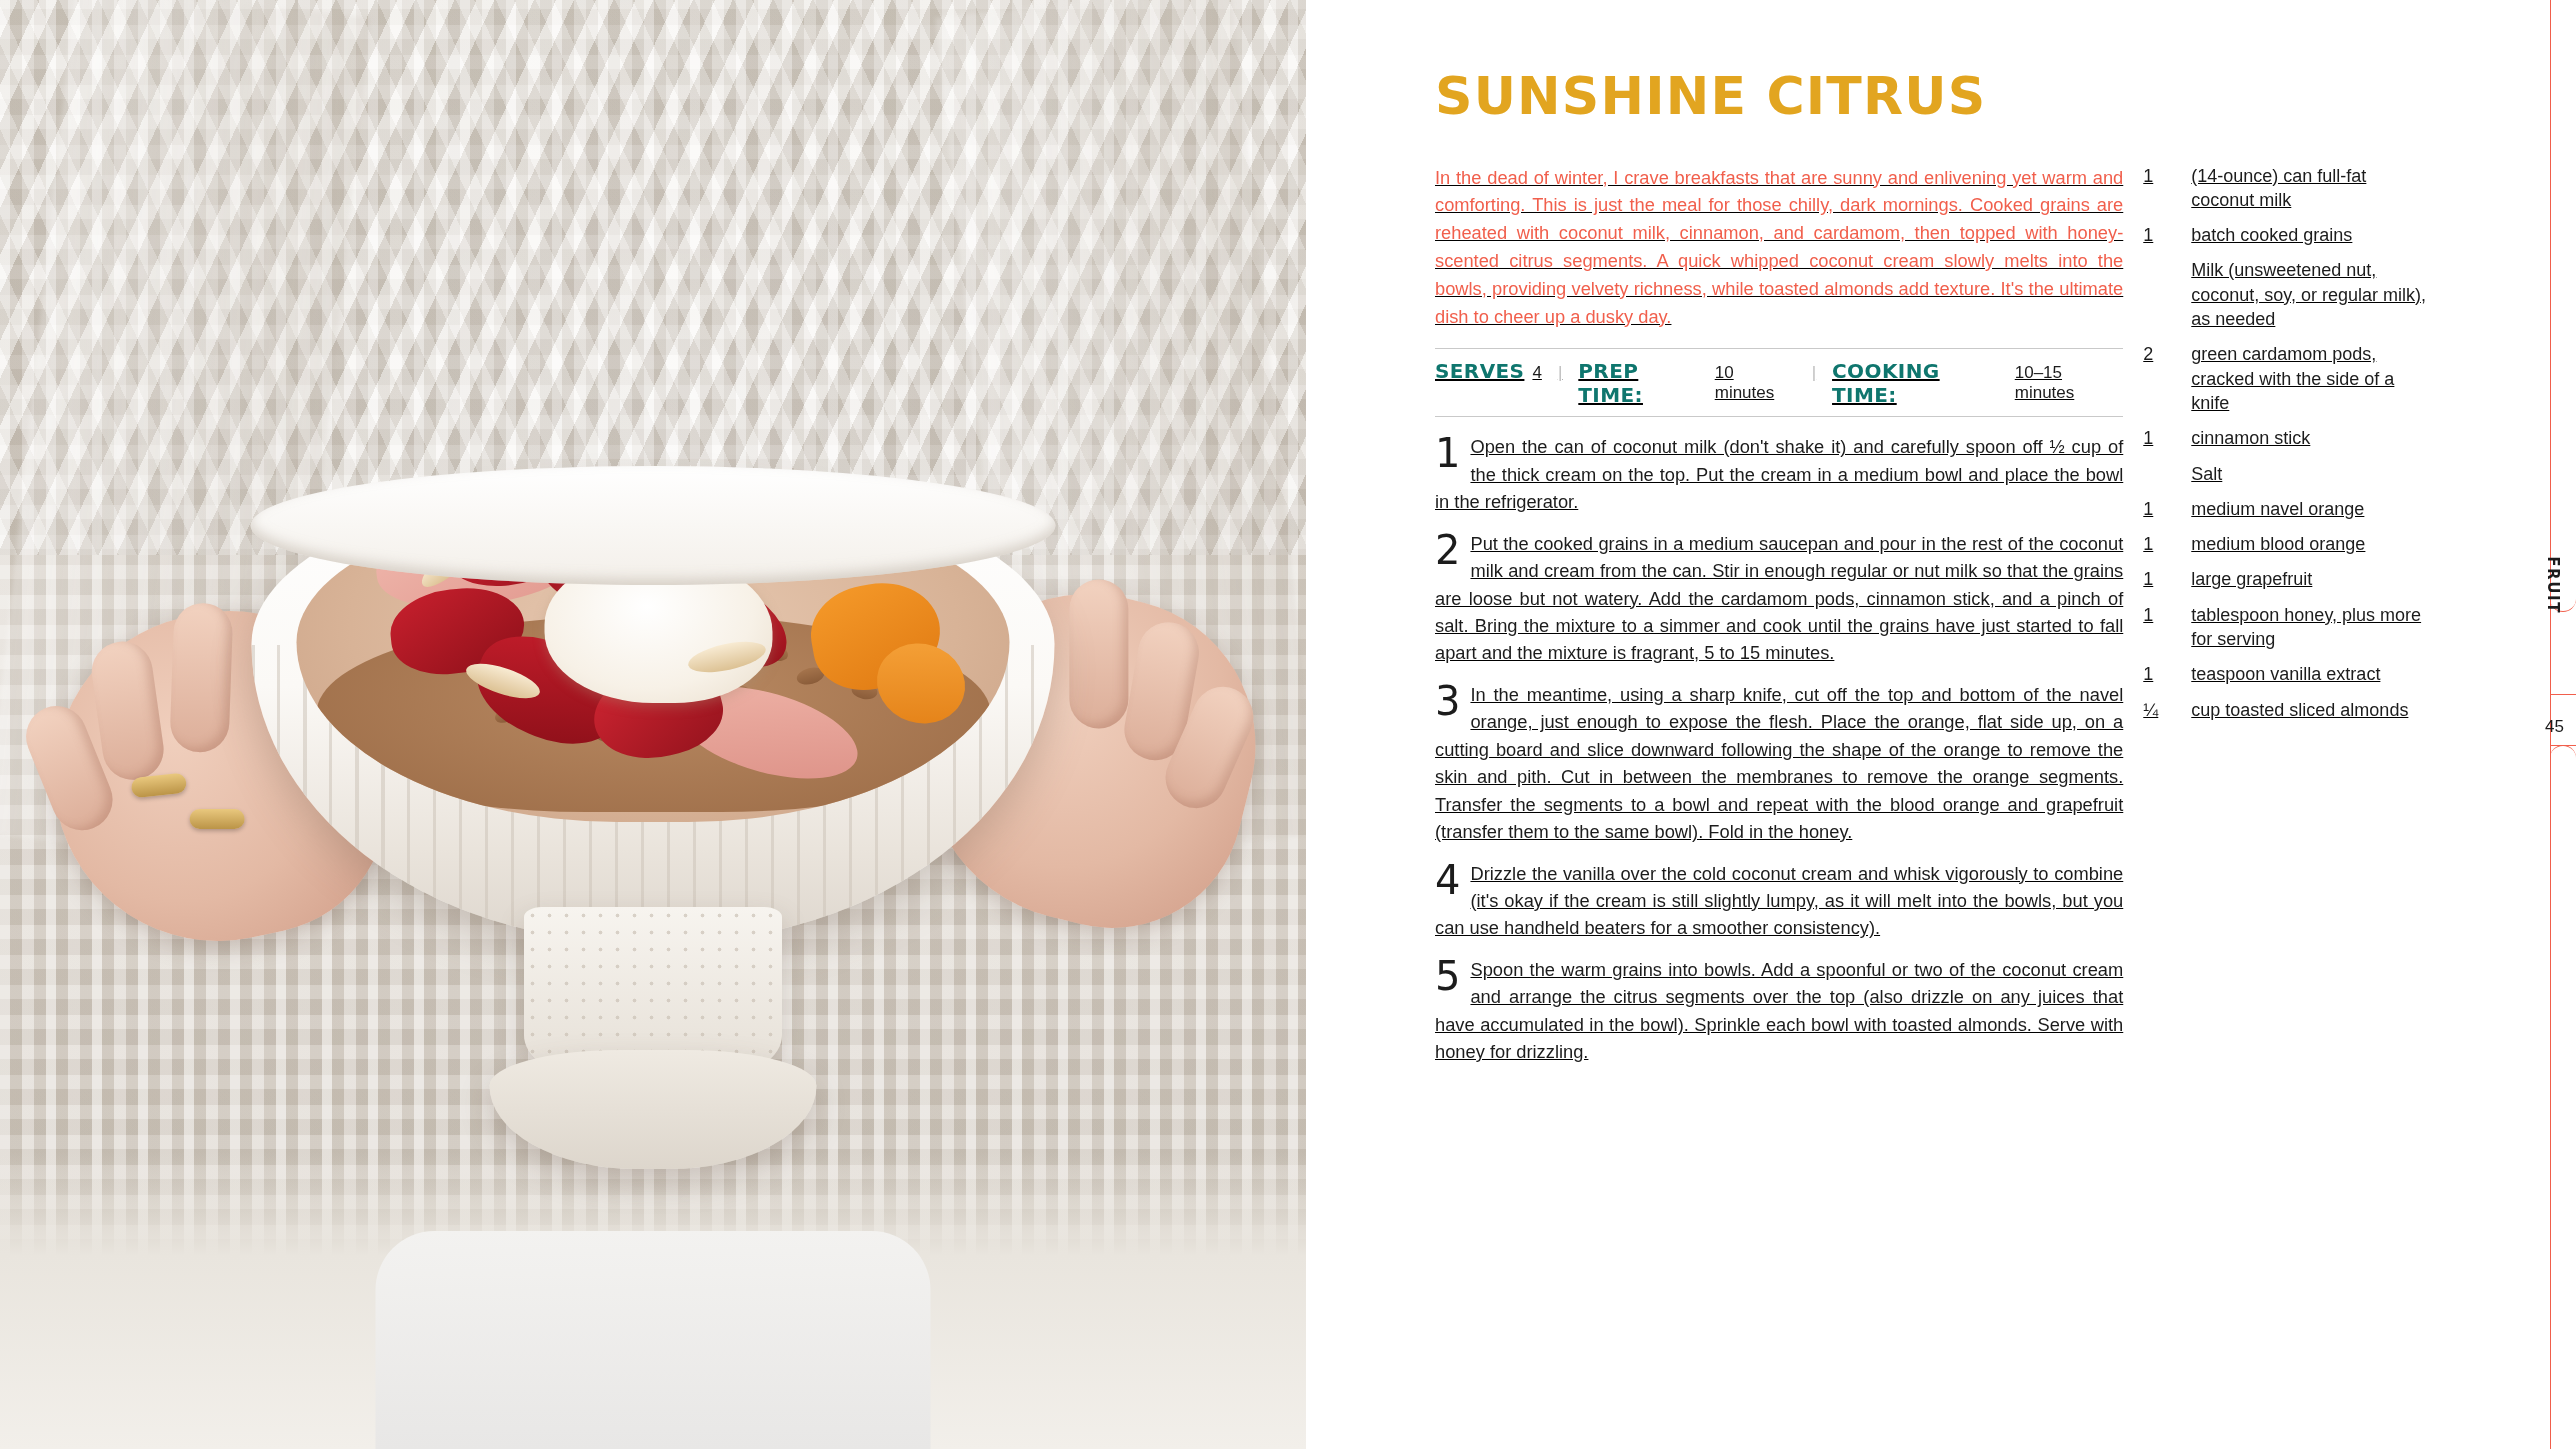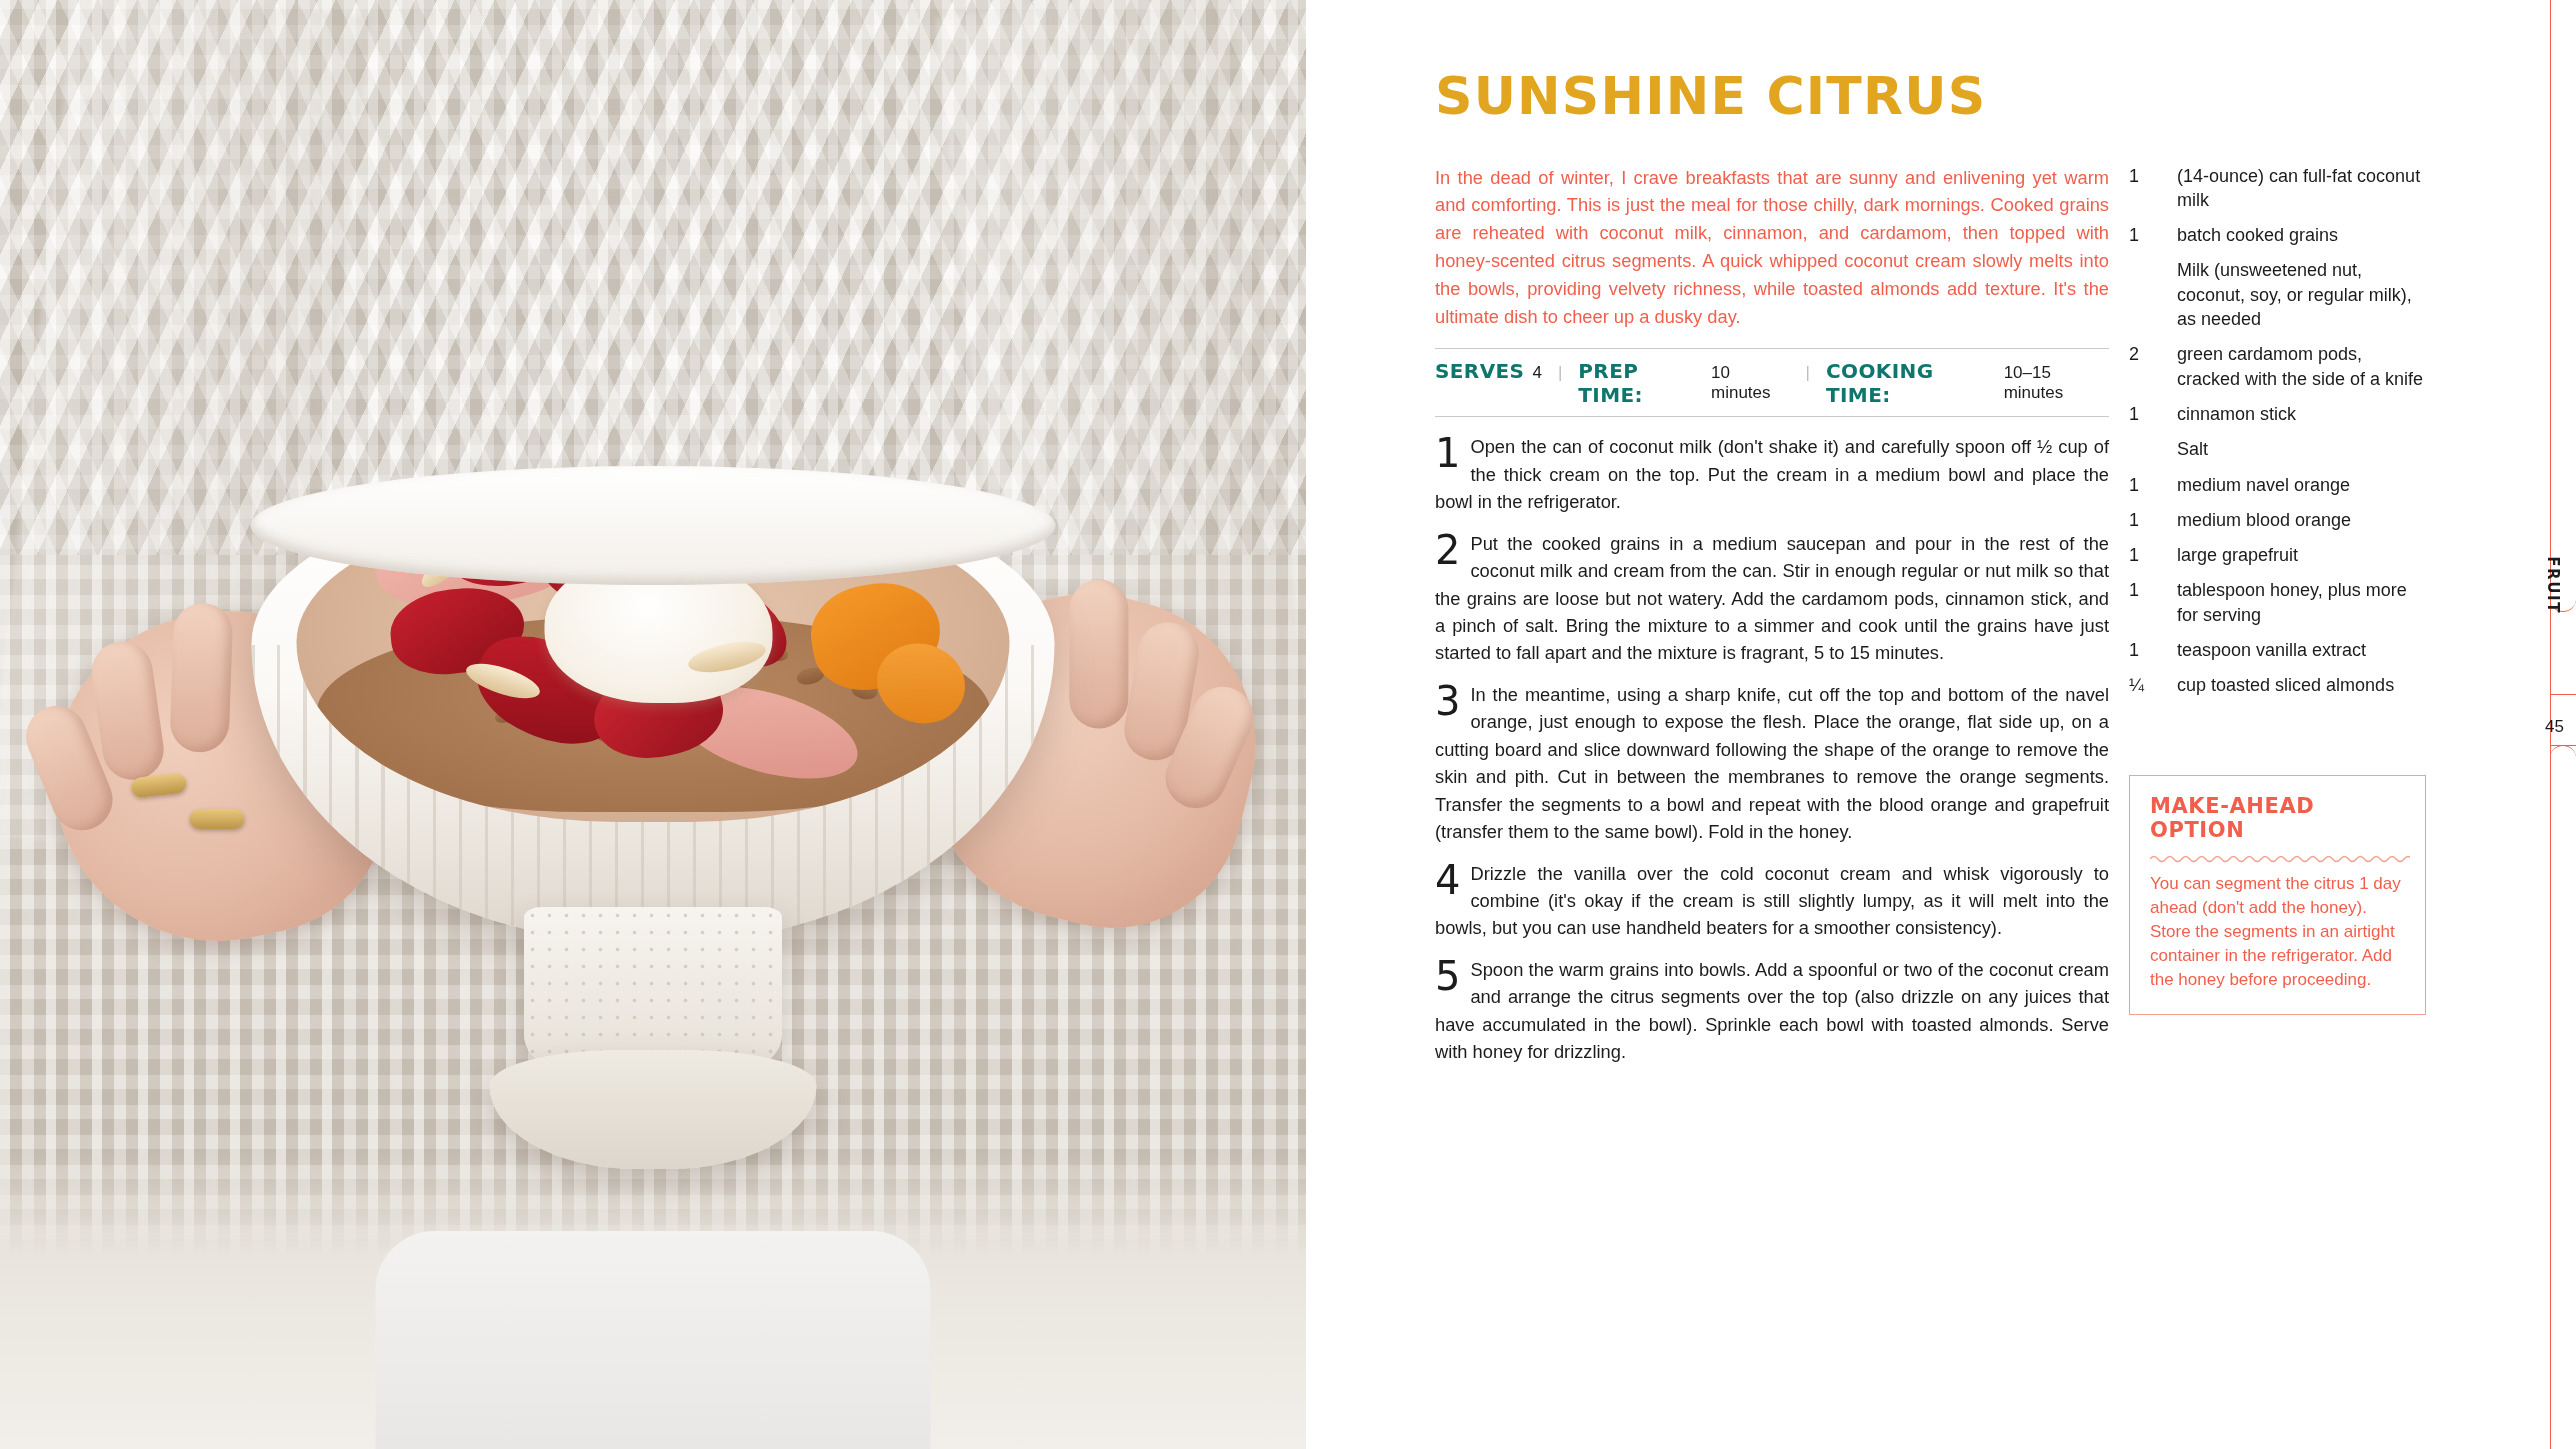--- a/index.html
+++ b/index.html
@@ -179,20 +179,21 @@
     font-size: 32px;
     letter-spacing: 1px;
     color: #e2a520;
     margin-top: 10px;
   }
 
   .cols {
     display: flex;
     margin-top: 40px;
     gap: 20px;
+    text-decoration: underline;
   }
   .col-left { width: 723px; }
   .col-right { width: 297px; }
 
   .intro {
     color: #f15f4c;
     font-size: 18.3px;
     line-height: 1.52;
     text-align: justify;
   }
@@ -468,29 +469,20 @@
             <div class="ing-row">
               <span class="ing-qty">1</span>
               <span class="ing-text">teaspoon vanilla extract</span>
             </div>
             <div class="ing-row">
               <span class="ing-qty">¼</span>
               <span class="ing-text">cup toasted sliced almonds</span>
             </div>
           </div>
 
-          <div class="makeahead">
-            <div class="ma-title">MAKE-AHEAD OPTION</div>
-            <div class="ma-squiggle">
-              <svg width="260" height="10" viewBox="0 0 262 10" fill="none" aria-hidden="true">
-                <path d="M0 5 Q4 0 8 5 T16 5 T24 5 T32 5 T40 5 T48 5 T56 5 T64 5 T72 5 T80 5 T88 5 T96 5 T104 5 T112 5 T120 5 T128 5 T136 5 T144 5 T152 5 T160 5 T168 5 T176 5 T184 5 T192 5 T200 5 T208 5 T216 5 T224 5 T232 5 T240 5 T248 5 T256 5 T264 5" stroke="#f5a08f" stroke-width="1.4" fill="none"></path>
-              </svg>
-            </div>
-            <div class="ma-body">You can segment the citrus 1 day ahead (don't add the honey). Store the segments in an airtight container in the refrigerator. Add the honey before proceeding.</div>
-          </div>
         </div>
 
       </div>
     </div>
 
     <div class="edge">
       <div class="edge-arc" style="top:594px;"></div>
       <div class="edge-tick" style="top:694px;"></div>
       <div class="edge-tick" style="top:745px;"></div>
       <div class="edge-arc" style="top:745px; transform:scaleY(-1);"></div>

